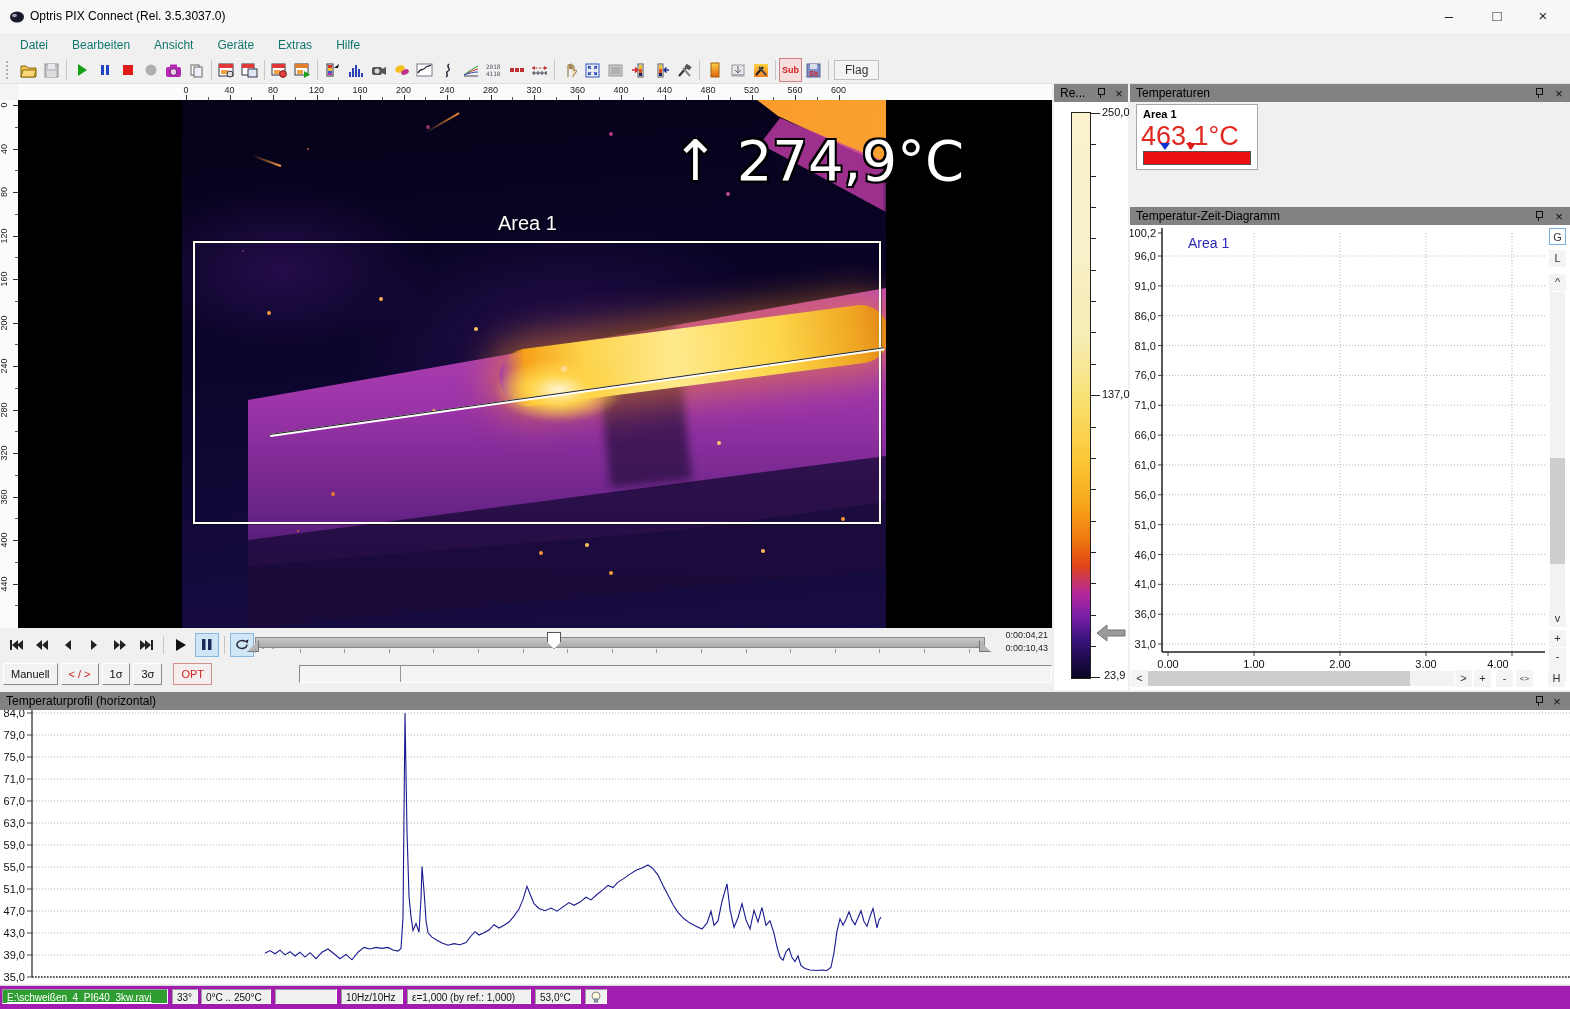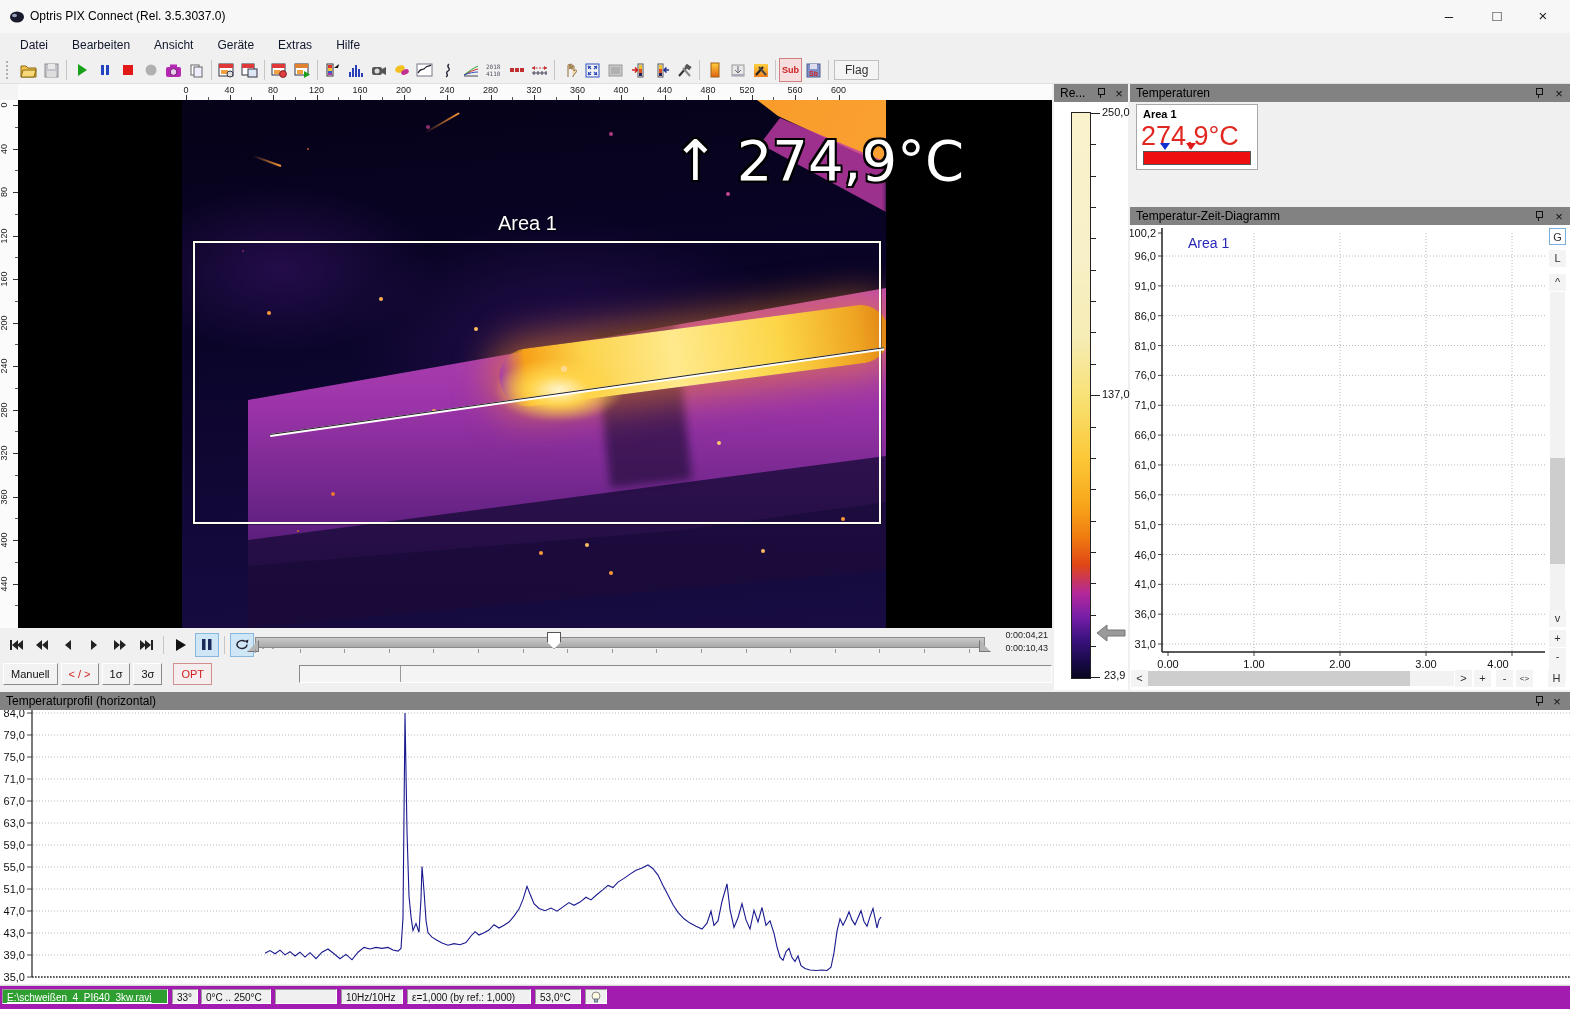--- a/index.html
+++ b/index.html
@@ -6,21 +6,21 @@
   #app{position:relative;width:1570px;height:1009px;background:#f0f0f0;
        font-family:"Liberation Sans",sans-serif;font-size:12px;color:#111;
        overflow:hidden;user-select:none;}
   .abs{position:absolute;}
   
   #titlebar{left:0;top:0;width:1570px;height:33px;background:#f7f7f7;}
   #apptitle{left:30px;top:9px;font-size:12px;color:#000;}
   .wctl{top:0;width:46px;height:32px;text-align:center;line-height:32px;font-size:15px;color:#222;}
   
   #menubar{left:0;top:33px;width:1570px;height:24px;background:#f0f0f0;display:flex;align-items:center;padding-left:8px;box-sizing:border-box;}
-  .mitem{padding:3px 12px;color:#0f172a;}
+  .mitem{padding:3px 12px;color:#0f766e;}
   
   #toolbar{left:0;top:57px;width:1570px;height:27px;background:#f0f0f0;display:flex;align-items:center;padding-left:6px;box-sizing:border-box;border-bottom:1px solid #e0e0e0;}
   .grip{width:3px;height:18px;border-left:2px dotted #b0b0b0;margin-right:6px;}
   .tbi{width:23px;height:23px;display:flex;align-items:center;justify-content:center;}
   .tsep{width:1px;height:20px;background:#c6c6c6;margin:0 3px;}
   .tbtn{font-size:12px;color:#333;border:1px solid #c0c0c0;background:#f4f4f4;padding:2px 10px;margin-left:2px;}
   .subtxt{font-size:9px;font-weight:bold;color:#d02020;border:1px solid #d08080;background:#f6dede;padding:6px 2px;}
   
   #hruler{left:18px;top:84px;width:1034px;height:16px;background:#fbfbfb;border-bottom:1px solid #888;overflow:hidden;}
   #vruler{left:0;top:100px;width:18px;height:528px;background:#fbfbfb;border-right:1px solid #888;overflow:hidden;}
@@ -443,21 +443,21 @@
       <div style="position: absolute; left: 603px; bottom: 0px; width: 1px; height: 5px; background: rgb(51, 51, 51);"></div>
       <div style="position: absolute; left: 591px; top: 1px; width: 24px; text-align: center; font-size: 9px; color: rgb(34, 34, 34);">400</div>
       <div style="position: absolute; left: 624.75px; bottom: 0px; width: 1px; height: 3px; background: rgb(85, 85, 85);"></div>
       <div style="position: absolute; left: 646.5px; bottom: 0px; width: 1px; height: 5px; background: rgb(51, 51, 51);"></div>
       <div style="position: absolute; left: 634.5px; top: 1px; width: 24px; text-align: center; font-size: 9px; color: rgb(34, 34, 34);">440</div>
       <div style="position: absolute; left: 668.25px; bottom: 0px; width: 1px; height: 3px; background: rgb(85, 85, 85);"></div>
       <div style="position: absolute; left: 690px; bottom: 0px; width: 1px; height: 5px; background: rgb(51, 51, 51);"></div>
       <div style="position: absolute; left: 678px; top: 1px; width: 24px; text-align: center; font-size: 9px; color: rgb(34, 34, 34);">480</div>
       <div style="position: absolute; left: 711.75px; bottom: 0px; width: 1px; height: 3px; background: rgb(85, 85, 85);"></div>
       <div style="position: absolute; left: 733.5px; bottom: 0px; width: 1px; height: 5px; background: rgb(51, 51, 51);"></div>
-      <div style="position: absolute; left: 721.5px; top: 1px; width: 24px; font-size: 9px; color: rgb(34, 34, 34);">520</div>
+      <div style="position: absolute; left: 721.5px; top: 1px; width: 24px; text-align: center; font-size: 9px; color: rgb(34, 34, 34);">520</div>
       <div style="position: absolute; left: 755.25px; bottom: 0px; width: 1px; height: 3px; background: rgb(85, 85, 85);"></div>
       <div style="position: absolute; left: 777px; bottom: 0px; width: 1px; height: 5px; background: rgb(51, 51, 51);"></div>
       <div style="position: absolute; left: 765px; top: 1px; width: 24px; text-align: center; font-size: 9px; color: rgb(34, 34, 34);">560</div>
       <div style="position: absolute; left: 798.75px; bottom: 0px; width: 1px; height: 3px; background: rgb(85, 85, 85);"></div>
       <div style="position: absolute; left: 820.5px; bottom: 0px; width: 1px; height: 5px; background: rgb(51, 51, 51);"></div>
       <div style="position: absolute; left: 808.5px; top: 1px; width: 24px; text-align: center; font-size: 9px; color: rgb(34, 34, 34);">600</div>
     </div>
   <div class="abs" id="vruler">
       <div style="position: absolute; right: 0px; top: 5px; width: 5px; height: 1px; background: rgb(51, 51, 51);"></div>
       <div style="position: absolute; left: -9px; top: 0px; width: 26px; height: 10px; text-align: center; font-size: 9px; color: rgb(34, 34, 34); transform: rotate(-90deg);">0</div>
@@ -661,21 +661,21 @@
     <span>Temperaturen</span>
     <span class="pin" style="right:26px;">
         <span class="ph"></span>
         <span class="ps"></span>
       </span>
     <span class="pclose" style="right:4px;">×</span>
   </div>
   <div class="abs" style="left:1130px;top:102px;width:440px;height:105px;background:#f0f0f0;"></div>
   <div class="tbox" style="left:1136px;top:104px;width:120px;height:64px;">
     <span class="tboxlab">Area 1</span>
-    <span class="tboxval">274,9°C</span>
+    <span class="tboxval">463,1°C</span>
     <div class="tbar" style="width:106px;background:#ee1010;">
       <span class="tri blue" style="left:16px;"></span>
       <span class="tri red" style="left:42px;"></span>
     </div>
   </div>
 
   <div class="ptitle" style="left:1130px;top:207px;width:440px;">
     <span>Temperatur-Zeit-Diagramm</span>
     <span class="pin" style="right:26px;">
         <span class="ph"></span>

